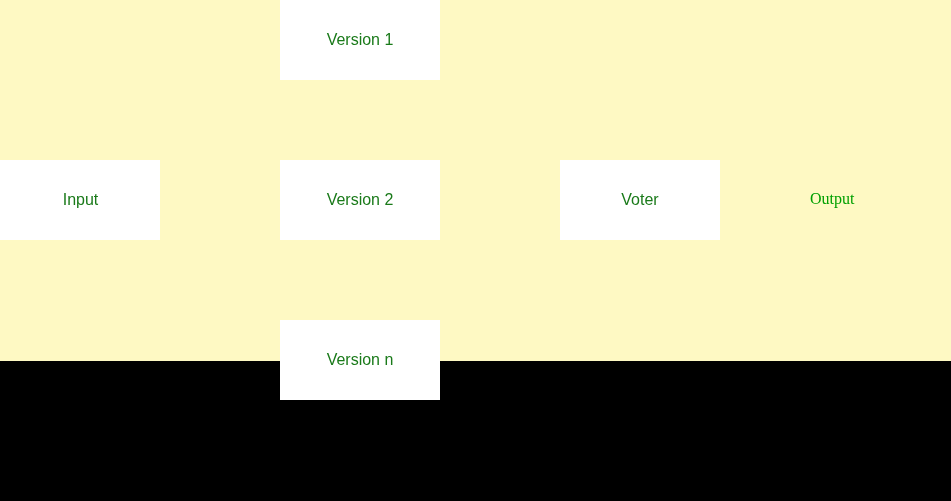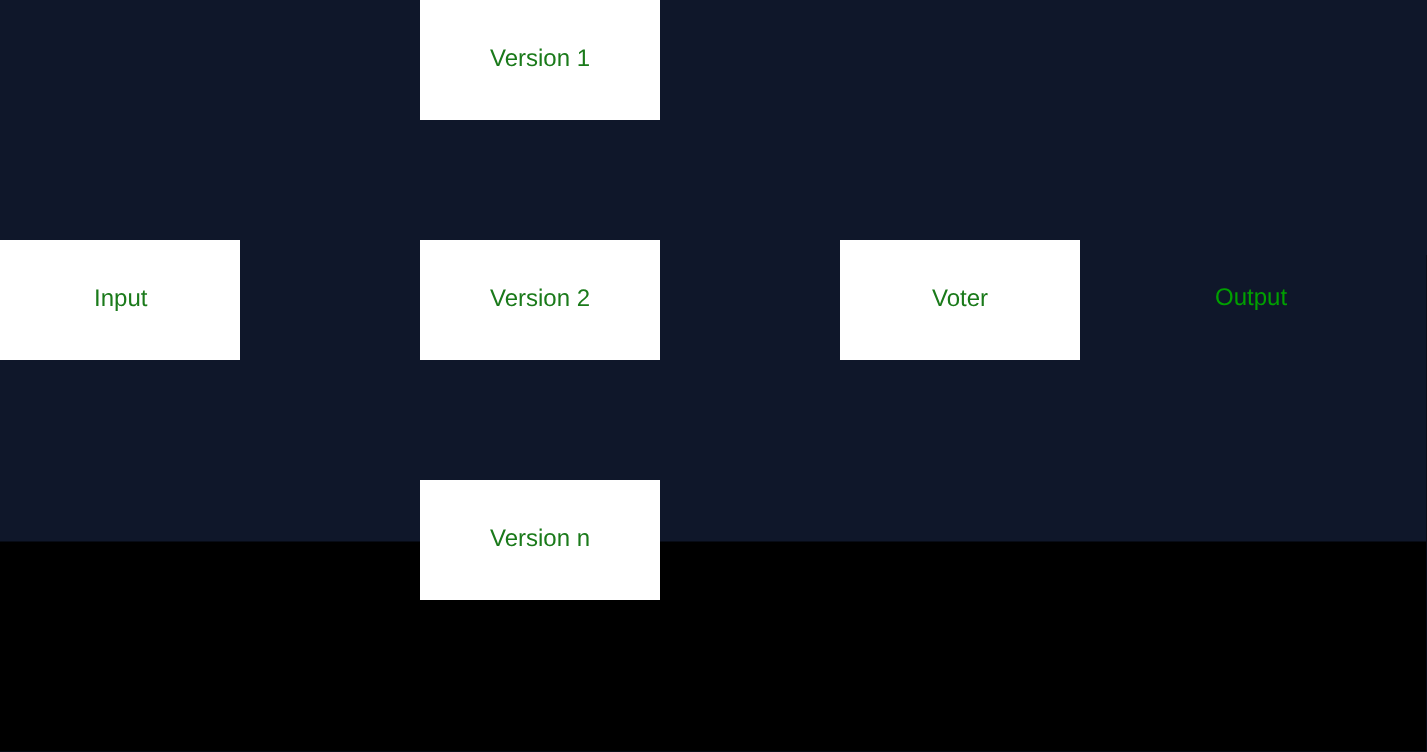--- a/index.html
+++ b/index.html
@@ -10,21 +10,21 @@
     width: 951px;
     height: 501px;
     background: #000000;
     font-family: "Liberation Sans", sans-serif;
     overflow: hidden;
   }
   #diagram-canvas {
     position: relative;
     width: 951px;
     height: 361px;
-    background: #0f172a;
+    background: #fef9c3;
   }
   .node-box {
     position: absolute;
     background: #ffffff;
     box-sizing: border-box;
     display: flex;
     align-items: center;
     justify-content: center;
   }
   .node-label {
@@ -32,21 +32,21 @@
     line-height: 1;
     color: #1a7a1a;
     white-space: nowrap;
     font-family: "Liberation Sans", sans-serif;
   }
   .free-label {
     position: absolute;
     font-size: 16px;
     line-height: 1;
     white-space: nowrap;
-    font-family: Liberation Sans, sans-serif;
+    font-family: Liberation Serif, serif;
   }
   #node-version-1 { left: 280px; top: -5px; width: 160px; height: 85px; }
   #node-version-1 .node-label { position: relative; top: 2px; }
   #node-input     { left: -5px;  top: 160px; width: 165px; height: 80px; }
   #node-input .node-label { position: relative; left: 3px; }
   #node-version-2 { left: 280px; top: 160px; width: 160px; height: 80px; text-align: center; }
   #node-voter     { left: 560px; top: 160px; width: 160px; height: 80px; }
   #node-version-n { left: 280px; top: 320px; width: 160px; height: 80px; }
   #label-output {
     left: 810px;

